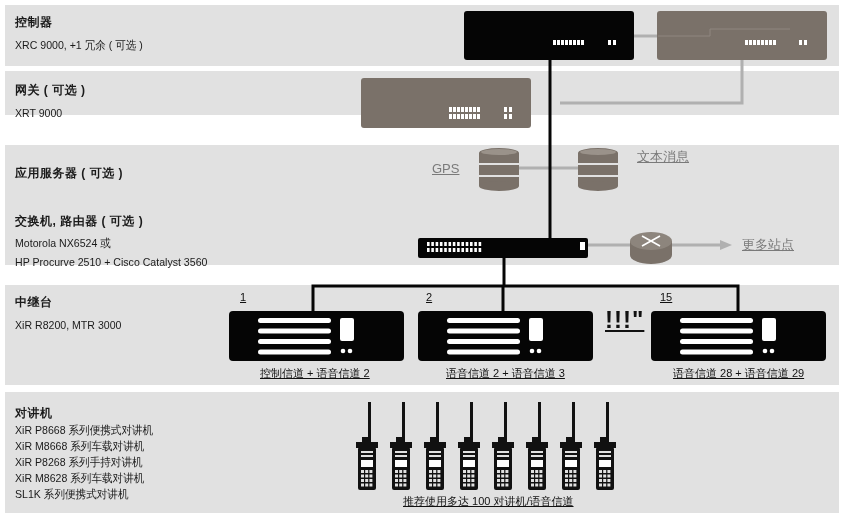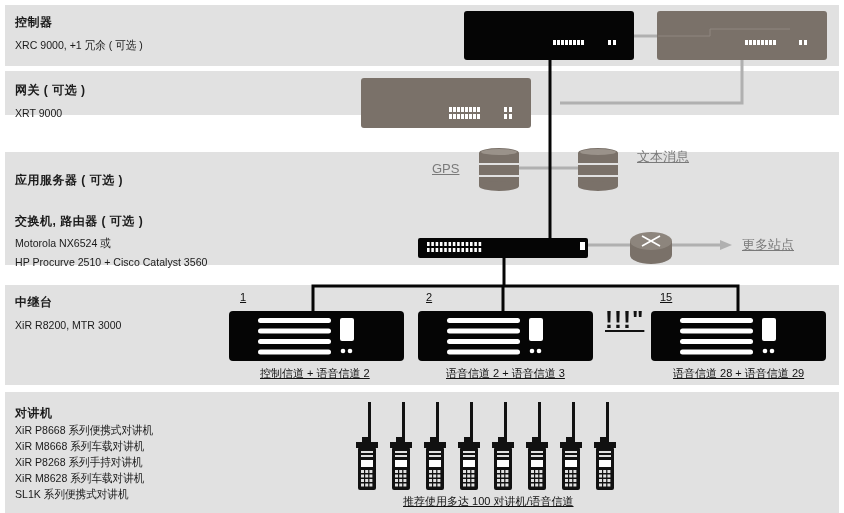--- a/index.html
+++ b/index.html
@@ -17,21 +17,21 @@
 <body>
 
 <div class="row" style="top:5px;height:61px;">
   <div class="row-title" style="top:9px;">控制器</div>
   <div class="row-sub" style="top:33px;">XRC 9000, +1 冗余 ( 可选 )</div>
 </div>
 <div class="row" style="top:71px;height:44px;">
   <div class="row-title" style="top:11px;">网关 ( 可选 )</div>
   <div class="row-sub" style="top:35px;">XRT 9000</div>
 </div>
-<div class="row" style="top:152px;height:62px;">
+<div class="row" style="top:145px;height:62px;">
   <div class="row-title" style="top:20px;">应用服务器 ( 可选 )</div>
 </div>
 <div class="row" style="top:205px;height:60px;">
   <div class="row-title" style="top:8px;">交换机, 路由器 ( 可选 )</div>
   <div class="row-sub" style="top:31px;">Motorola NX6524 或</div>
   <div class="row-sub" style="top:50px;">HP Procurve 2510 + Cisco Catalyst 3560</div>
 </div>
 <div class="row" style="top:285px;height:100px;">
   <div class="row-title" style="top:9px;">中继台</div>
   <div class="row-sub" style="top:33px;">XiR R8200, MTR 3000</div>

